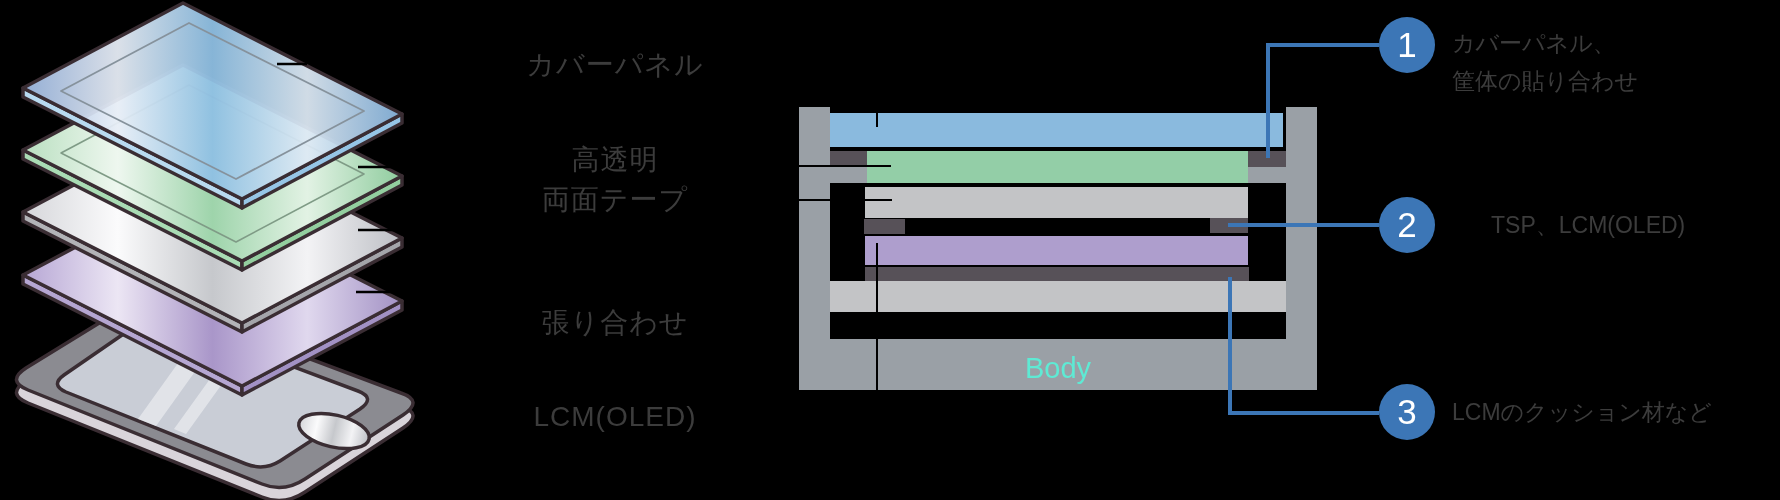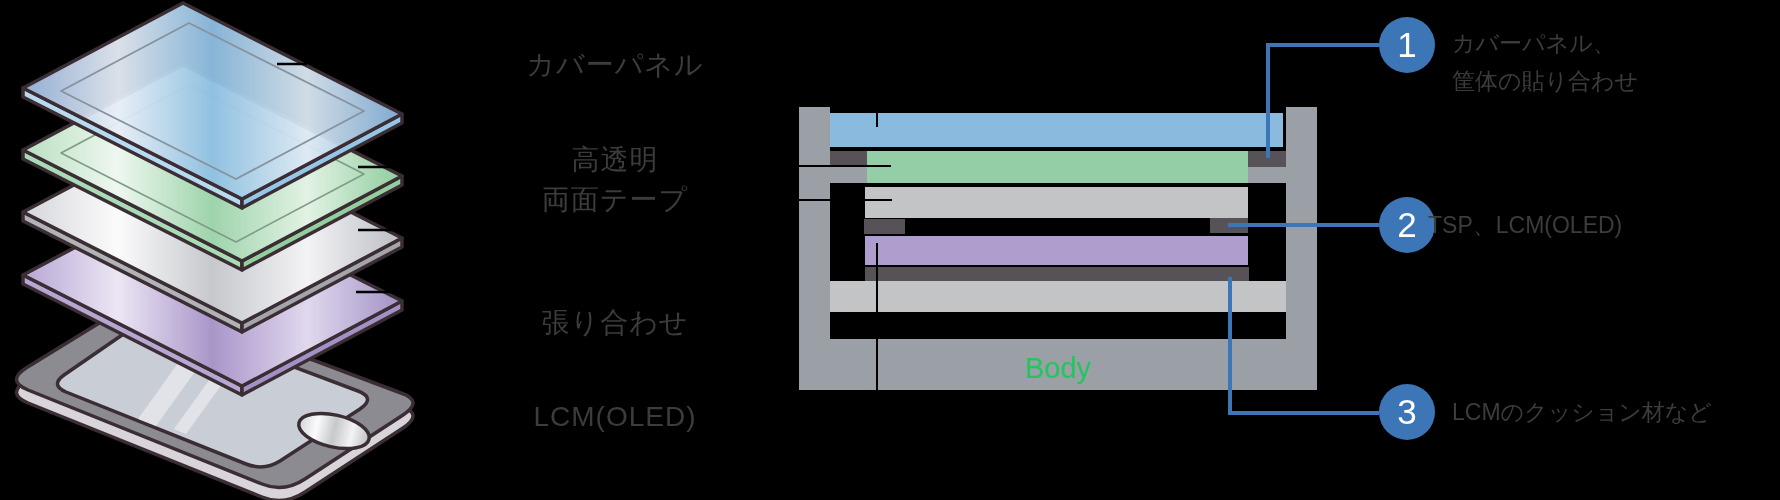--- a/index.html
+++ b/index.html
@@ -12,21 +12,21 @@
   #xsec{position:absolute;left:799px;top:107px;width:518px;height:283px;}
   #xsec .p{position:absolute;}
   .housing{background:#9aa0a6;}
   .cover{background:#8abade;}
   .tape{background:#93cea7;}
   .silver{background:#c3c4c6;}
   .purple{background:#ae9ecd;}
   .darkpart{background:#575158;}
   .blkline{background:#000;}
   .body-text{position:absolute;left:0;top:245px;width:518px;text-align:center;
-             font-size:29px;color:#22c55e;}
+             font-size:29px;color:#5eead4;}
   
   .cline{position:absolute;background:#3c76b6;}
   .ccircle{position:absolute;width:56px;height:56px;border-radius:50%;background:#3c76b6;
            color:#fff;font-size:35px;line-height:56px;text-align:center;}
   .clabel{position:absolute;font-size:23px;line-height:38px;color:#3c3c3c;white-space:nowrap;}
 </style>
 </head>
 <body>
 
 <div id="stage">
@@ -148,21 +148,21 @@
   </div>
   <div class="clabel" style="left:1452px;top:24px">
     <div>カバーパネル、</div>
     <div>筐体の貼り合わせ</div>
   </div>
 
   <div class="cline" style="left:1228px;top:223px;width:151px;height:4px"></div>
   <div class="ccircle" style="left:1379px;top:197px">
     <span>2</span>
   </div>
-  <div class="clabel" style="left:1428px;top:206px">
+  <div class="clabel" style="left:1491px;top:206px">
     <div>TSP、LCM(OLED)</div>
   </div>
 
   <div class="cline" style="left:1228px;top:277px;width:4px;height:138px"></div>
   <div class="cline" style="left:1228px;top:411px;width:151px;height:4px"></div>
   <div class="ccircle" style="left:1379px;top:384px">
     <span>3</span>
   </div>
   <div class="clabel" style="left:1452px;top:393px">
     <div>LCMのクッション材など</div>

